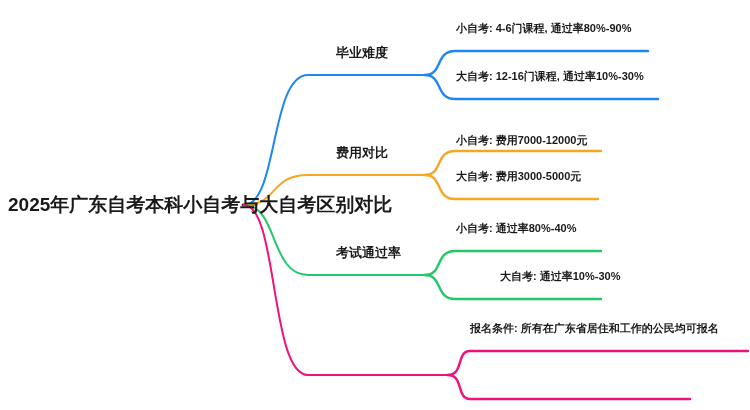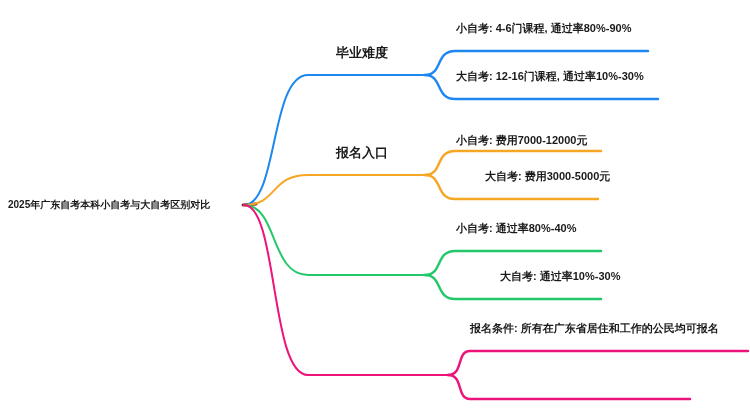--- a/index.html
+++ b/index.html
@@ -7,33 +7,33 @@
     width:750px;height:410px;position:relative;overflow:hidden;
     background:#ffffff;
     font-family:"Liberation Sans","DejaVu Sans",sans-serif;
   }
   .canvas{position:absolute;inset:0;width:750px;height:410px;}
   svg.lines{position:absolute;left:0;top:0;width:750px;height:410px;}
   .node{
     position:absolute;white-space:nowrap;color:#1a1a1a;
     font-weight:600;line-height:20px;height:20px;
   }
-  .root-topic{left:8px;top:195px;font-size:10px;}
+  .root-topic{left:8px;top:195px;font-size:19px;}
   .branch-label{font-size:13px;}
   .child-label{font-size:11px;text-align:center;}
   
   .bl-0{left:336px;top:43px;text-align:right;}
   .bl-1{left:336px;top:143px;}
   .bl-2{left:336px;top:243px;}
   .bl-3{left:337px;top:343px;}
   
   .c-0-0{left:456px;top:18px;}
   .c-0-1{left:456px;top:66px;}
   .c-1-0{left:456px;top:118px;margin-top:12px;}
-  .c-1-1{left:456px;top:166px;margin-left:29px;}
+  .c-1-1{left:456px;top:166px;}
   .c-2-0{left:456px;top:218px;}
   .c-2-1{left:456px;top:266px;margin-left:44px;}
   .c-3-0{left:470px;top:318px;}
   .c-3-1{left:470px;top:366px;}
   
   .logo{position:absolute;left:28px;top:8px;width:135px;height:50px;}
   .logo .brand{
     position:absolute;left:72px;top:24px;font-size:13px;font-weight:700;
     letter-spacing:3px;color:#1c2a3a;
   }
@@ -75,21 +75,22 @@
       <path d="M 244 205 C 278 205 270 375 308 375 H 448" stroke-width="2"></path>
       <path d="M 448 375 C 464 375 456 351 470 351 H 748" stroke-width="2.4"></path>
       <path d="M 448 375 C 464 375 456 399 470 399 H 690" stroke-width="2.4"></path>
     </g>
   </svg>
 
 
   <div class="node root-topic">2025年广东自考本科小自考与大自考区别对比</div>
 
   <div class="node branch-label bl-0">毕业难度</div>
-  <div class="node branch-label bl-1">报名入口</div>
+  <div class="node branch-label bl-1">费用对比</div>
+  <div class="node branch-label bl-2">考试通过率</div>
 
   <div class="node child-label c-0-0">小自考: 4-6门课程, 通过率80%-90%</div>
   <div class="node child-label c-0-1">大自考: 12-16门课程, 通过率10%-30%</div>
   <div class="node child-label c-1-0">小自考: 费用7000-12000元</div>
   <div class="node child-label c-1-1">大自考: 费用3000-5000元</div>
   <div class="node child-label c-2-0">小自考: 通过率80%-40%</div>
   <div class="node child-label c-2-1">大自考: 通过率10%-30%</div>
   <div class="node child-label c-3-0">报名条件: 所有在广东省居住和工作的公民均可报名</div>
 
 </div>

